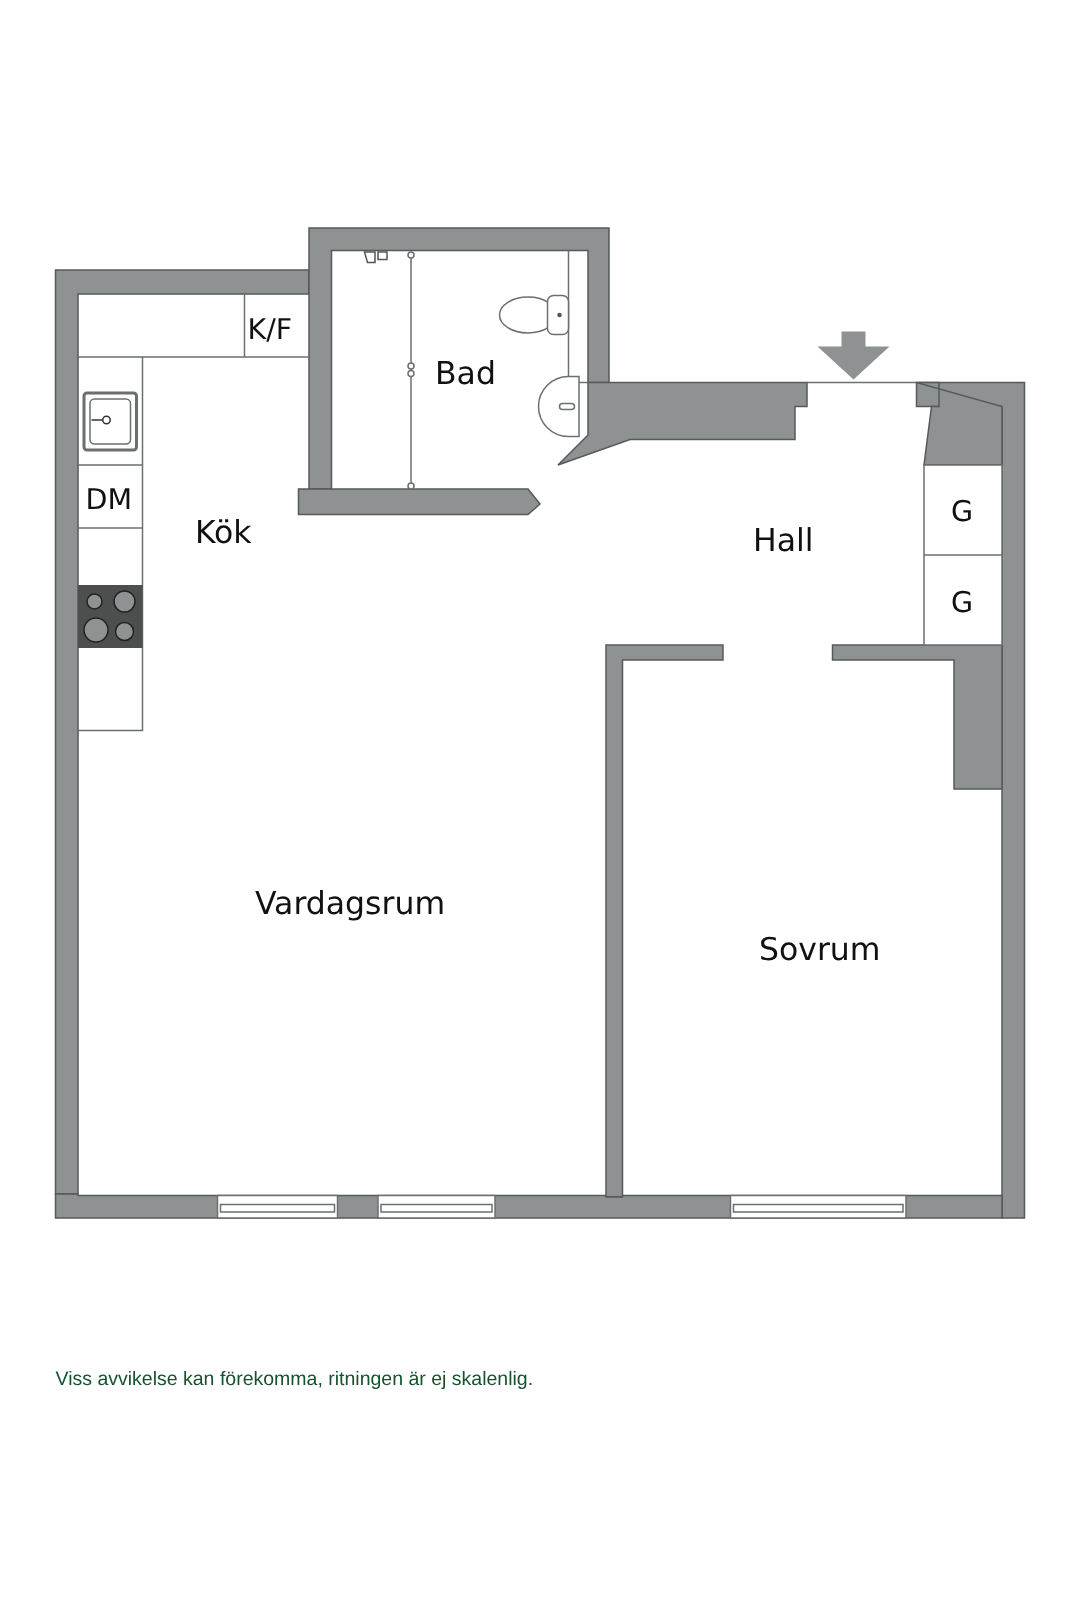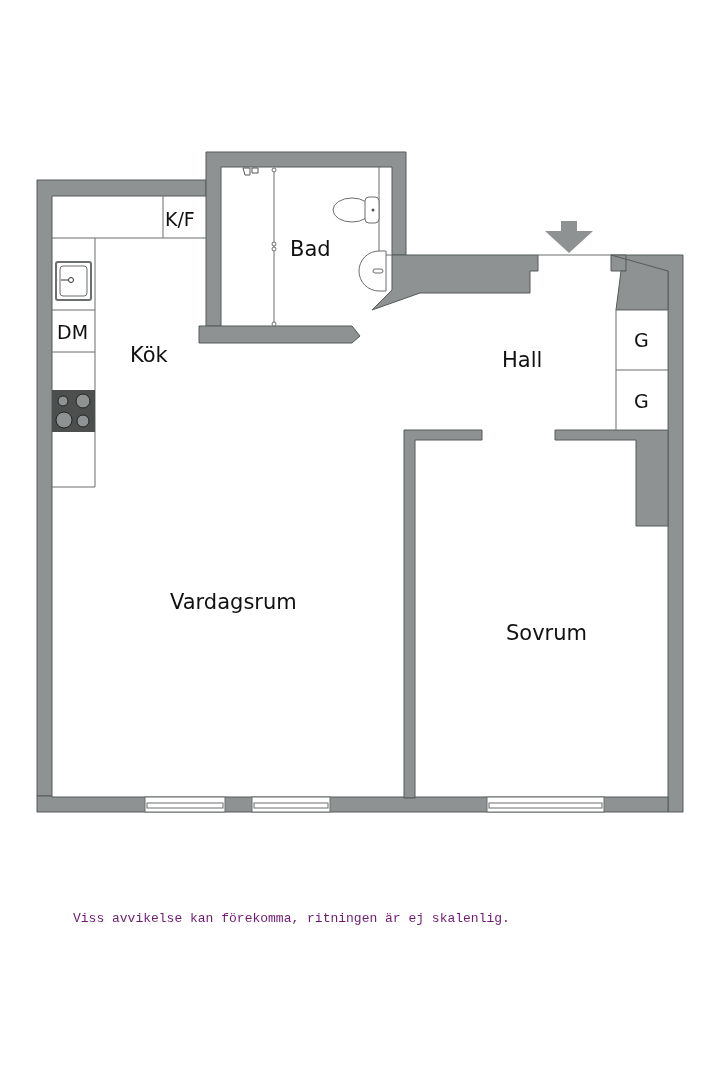--- a/index.html
+++ b/index.html
@@ -6,21 +6,21 @@
   body { width: 720px; height: 1080px; position: relative; overflow: hidden;
          font-family: "DejaVu Sans", "Liberation Sans", sans-serif; }
   #plan { position: absolute; left: 0; top: 0; width: 720px; height: 1080px; }
   .wall { fill: #8f9292; stroke: #555a5a; stroke-width: 1; }
   .fixture { fill: #ffffff; stroke: #6b6f6f; stroke-width: 1; }
   .line { stroke: #6b6f6f; stroke-width: 1; fill: none; }
   .label { font-family: "DejaVu Sans", sans-serif; fill: #111; }
   .room-label { font-size: 21px; }
   .small-label { font-size: 19px; }
   #disclaimer { position: absolute; left: 37px; top: 911px; font-size: 13px;
-                color: #701a75; font-family: Liberation Mono, monospace; margin-left: 36px; }
+                color: #14532d; font-family: Liberation Sans, sans-serif; }
 </style>
 </head>
 <body>
 
 <svg id="plan" viewBox="0 0 720 1080" xmlns="http://www.w3.org/2000/svg">
 
   <g>
 
     <path class="wall" d="M37,180 L206,180 L206,196 L52,196 L52,796 L37,796 Z"></path>
 

